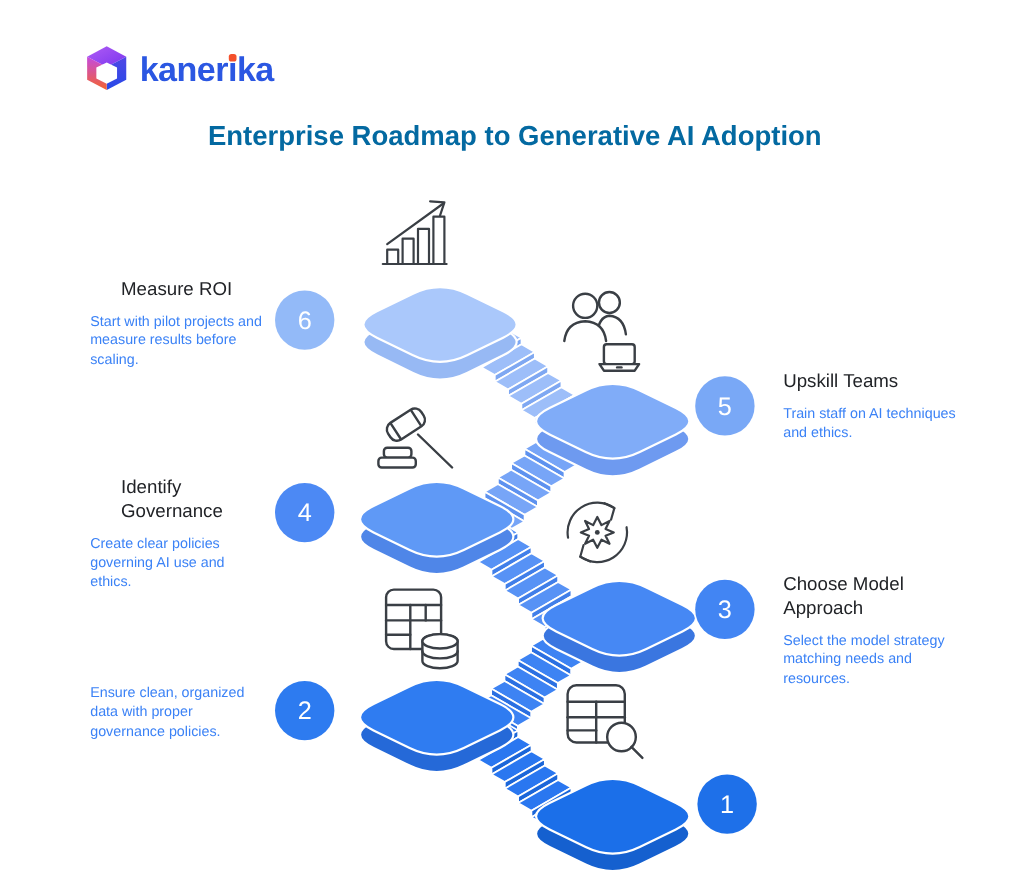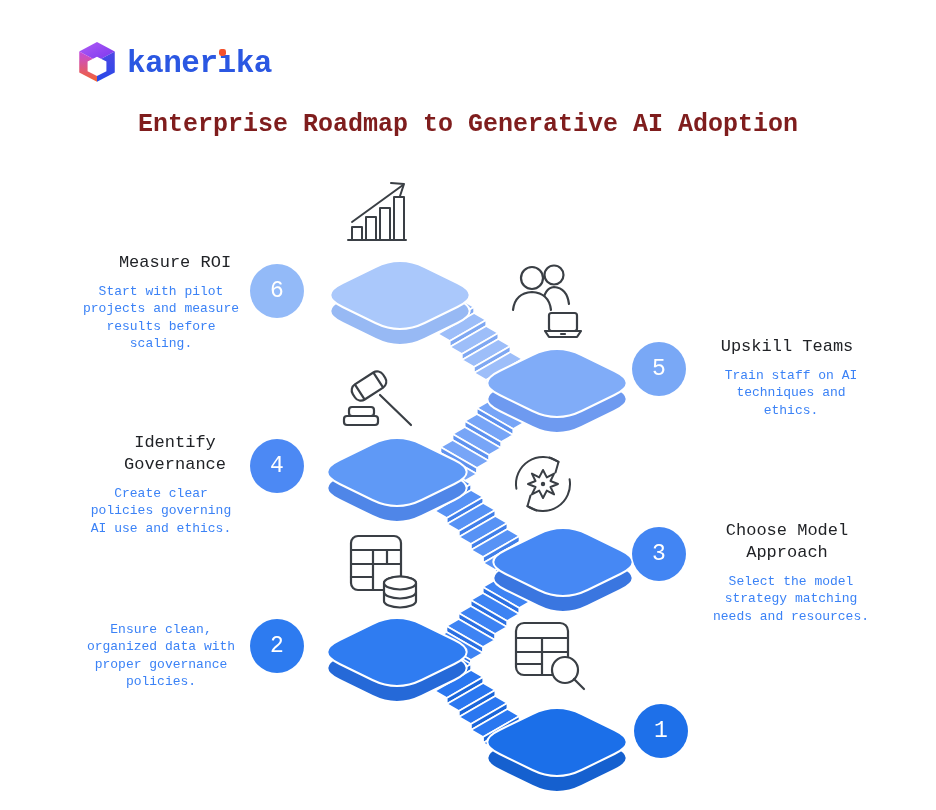--- a/index.html
+++ b/index.html
@@ -1,37 +1,37 @@
 <!DOCTYPE html>
 <html><head>
 <meta charset="utf-8">
 <style>
   html,body{margin:0;padding:0;background:#fff;}
   .canvas{
     position:relative;width:936px;height:810px;background:#ffffff;overflow:hidden;
-    font-family:Liberation Mono, monospace;color:#202124;
+    font-family:Liberation Sans, sans-serif;color:#202124;
   }
   
   .logo{position:absolute;left:76px;top:40px;display:flex;align-items:center;gap:9px;}
   .brand-text{font-size:31px;font-weight:bold;letter-spacing:-0.5px;line-height:1;display:flex;}
   .i-dotless{position:relative;display:inline-block;}
   .i-dotless::after{content:'';position:absolute;left:1px;top:1px;width:7px;height:7px;border-radius:2.4px;background:#f4512c;}
   
   .title{position:absolute;left:0;top:110px;width:936px;margin:0;text-align:center;
-    font-size:25px;font-weight:bold;color:#7f1d1d;letter-spacing:0;}
+    font-size:25px;font-weight:bold;color:#0369a1;letter-spacing:0;}
   
   .stage{position:absolute;left:0;top:0;}
   .icon{position:absolute;}
   
   .badge{position:absolute;width:54px;height:54px;border-radius:50%;display:flex;
     align-items:center;justify-content:center;color:#fff;font-size:23px;font-weight:500;}
   
   .step{position:absolute;}
-  .step.left{text-align:center;width:175px;}
-  .step.right{text-align:center;width:182px;}
+  .step.left{text-align:left;width:175px;}
+  .step.right{text-align:left;width:182px;}
   .step-title{font-size:17px;font-weight:500;color:#212327;line-height:1.3;}
   .step.left .step-title{width:130px;margin-left:45px;}
   .step.right .step-title{width:150px;}
   .step-desc{font-size:13px;color:#3b82f6;line-height:1.33;margin-top:9px;}
   .step.left .step-desc{width:158px;margin-left:17px;}
   .step.right .step-desc{width:158px;}
 </style>
 </head>
 <body>
 

